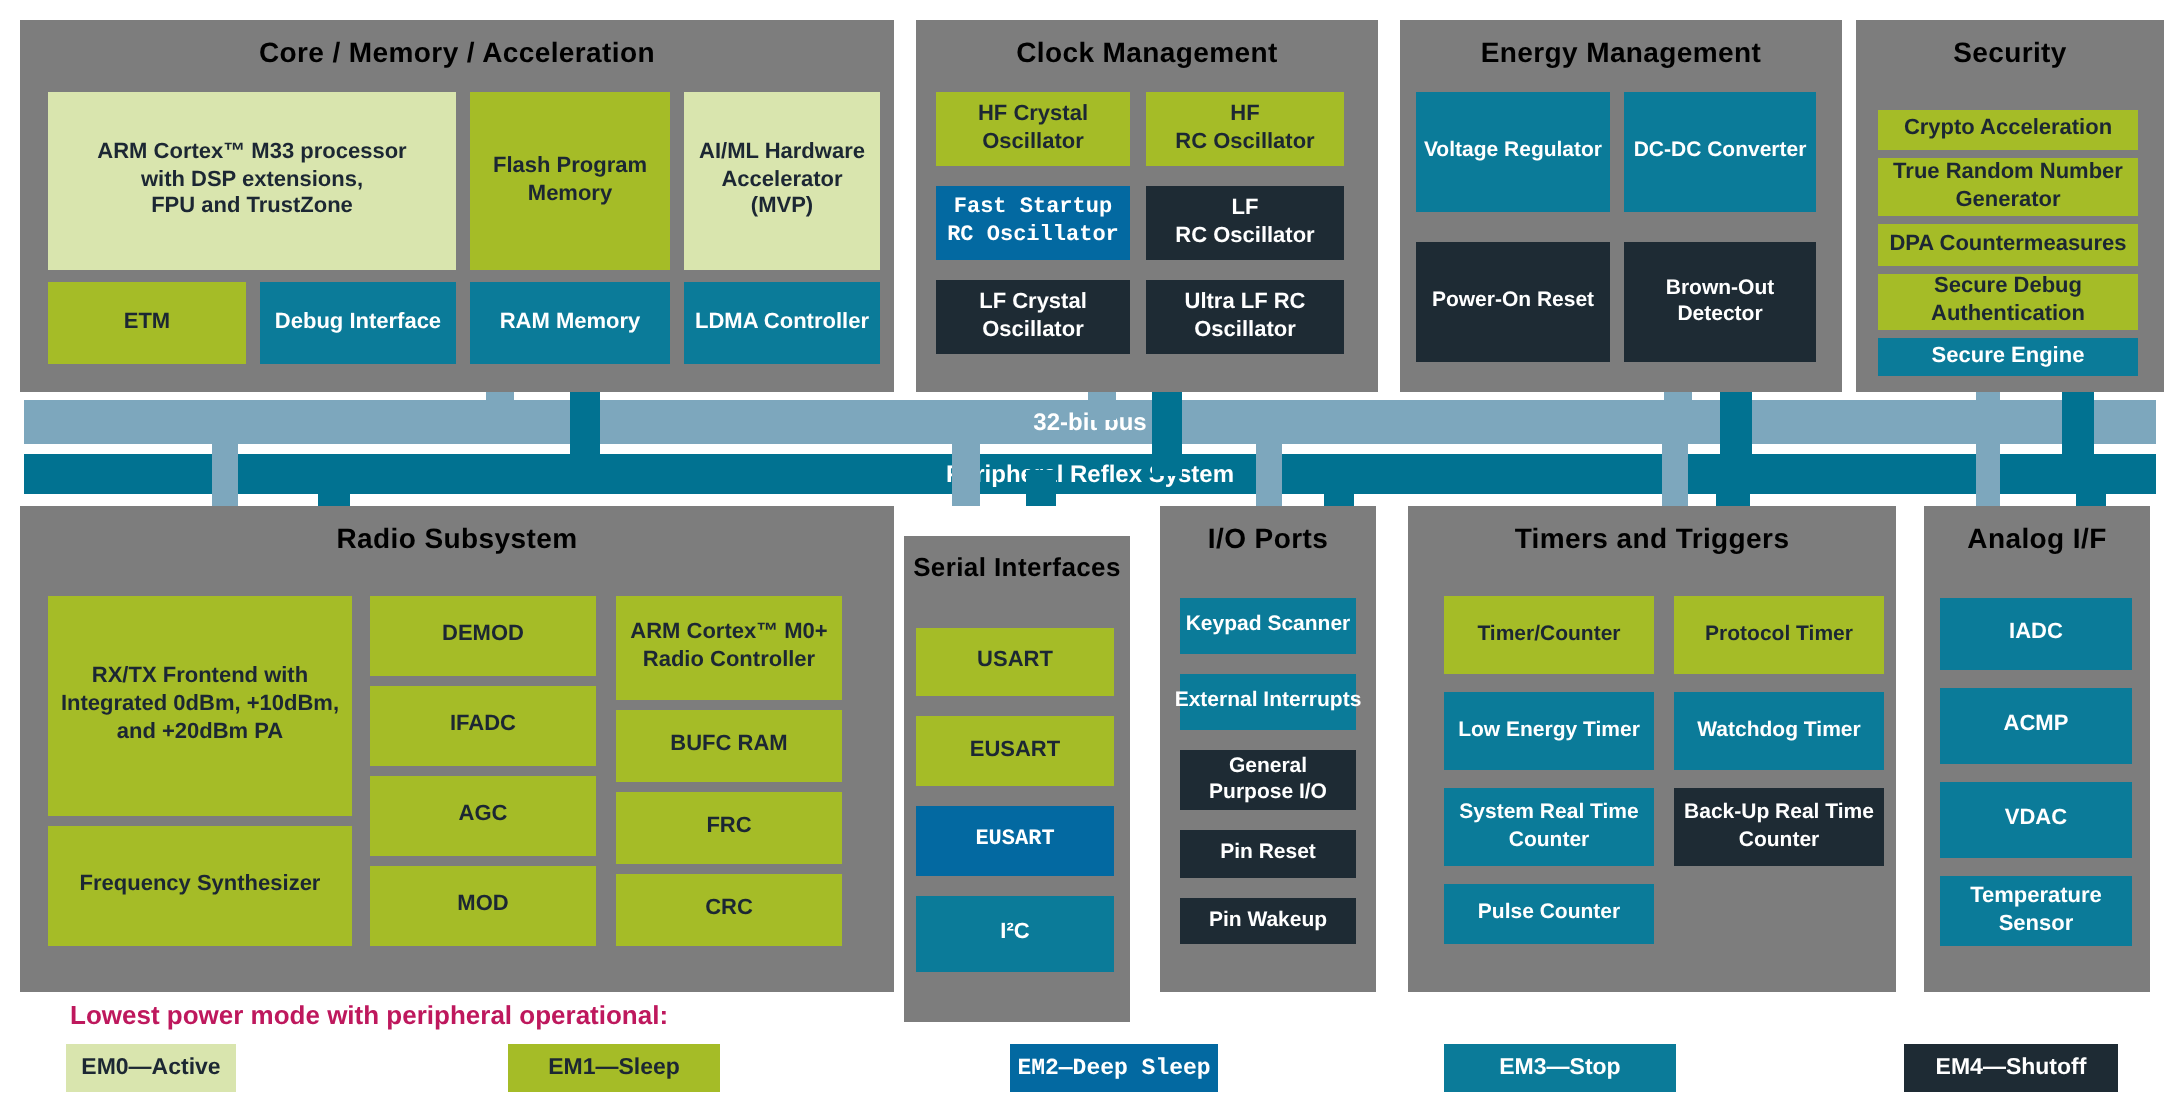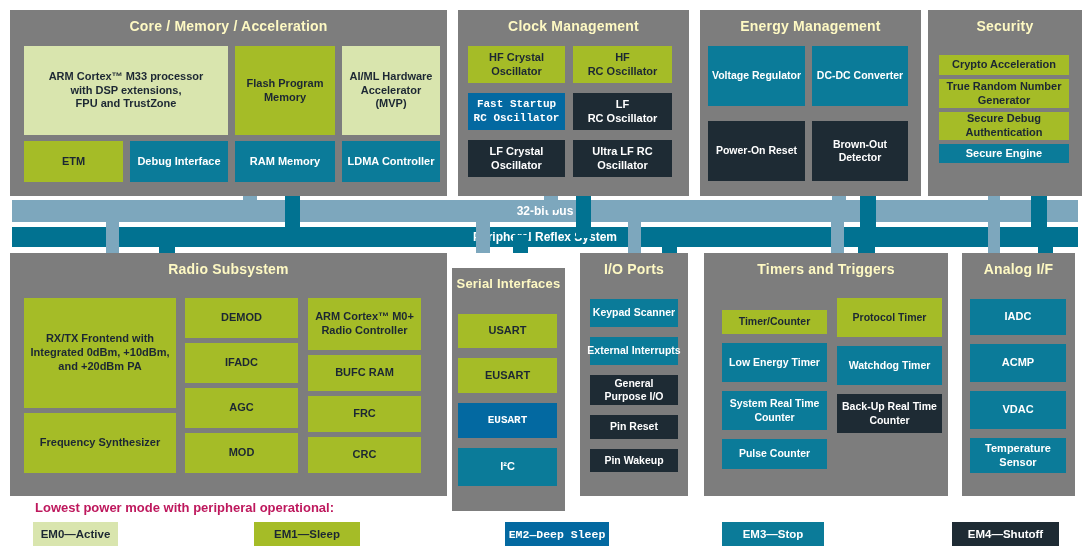--- a/index.html
+++ b/index.html
@@ -1,19 +1,19 @@
 <!DOCTYPE html>
 <html><head>
 <meta charset="utf-8">
 <style>
   html,body{margin:0;padding:0;background:#ffffff;}
   .canvas{position:relative;width:1088px;height:555px;background:#ffffff;overflow:hidden;
           font-family:"Liberation Sans",sans-serif;}
   .panel{position:absolute;background:#7d7d7d;}
-  .panel-title{position:absolute;left:0;right:0;top:8px;text-align:center;color:#fef9c3;
+  .panel-title{position:absolute;left:0;right:0;top:8px;text-align:center;color:#000000;
                font-weight:700;font-size:14px;letter-spacing:.2px;white-space:pre;}
   .cell{display:flex;align-items:center;justify-content:center;text-align:center;
         font-weight:700;font-size:11px;line-height:1.25;white-space:pre;flex:none;}
   .em0{background:#d9e5ae;color:#1c2733;}
   .em1{background:#a5bc27;color:#1c2733;}
   .em2{background:#0369a1;color:#ffffff;font-family:Liberation Mono, monospace;}
   .em3{background:#0b7b99;color:#ffffff;}
   .em4{background:#1e2b34;color:#ffffff;}
   .sm .cell{font-size:10.5px;}
   .grid{position:absolute;display:grid;}
@@ -107,20 +107,21 @@
 Detector</div>
     </div>
   </div>
 
   <div class="panel" style="left:928px;top:10px;width:154px;height:186px;">
     <div class="panel-title">Security</div>
     <div class="fcol" style="left:11px;top:45px;width:130px;gap:4px;">
       <div class="cell em1" style="height:20px;">Crypto Acceleration</div>
       <div class="cell em1" style="height:29px;">True Random Number
 Generator</div>
+      <div class="cell em1" style="height:21px;">DPA Countermeasures</div>
       <div class="cell em1" style="height:28px;">Secure Debug
 Authentication</div>
       <div class="cell em3" style="height:19px;">Secure Engine</div>
     </div>
   </div>
 
   <div class="panel" style="left:10px;top:253px;width:437px;height:243px;">
     <div class="panel-title">Radio Subsystem</div>
     <div class="fcol" style="left:14px;top:45px;width:152px;gap:5px;">
       <div class="cell em1" style="height:110px;">RX/TX Frontend with
@@ -161,21 +162,21 @@
       <div class="cell em4" style="height:30px;">General
 Purpose I/O</div>
       <div class="cell em4" style="height:24px;">Pin Reset</div>
       <div class="cell em4" style="height:23px;">Pin Wakeup</div>
     </div>
   </div>
 
   <div class="panel sm" style="left:704px;top:253px;width:244px;height:243px;">
     <div class="panel-title">Timers and Triggers</div>
     <div class="fcol" style="left:18px;top:45px;width:105px;gap:9px;">
-      <div class="cell em1" style="height:24px;margin-top:12px;">Timer/Counter</div>
+      <div class="cell em1" style="height:39px;">Timer/Counter</div>
       <div class="cell em3" style="height:39px;">Low Energy Timer</div>
       <div class="cell em3" style="height:39px;">System Real Time
 Counter</div>
       <div class="cell em3" style="height:30px;">Pulse Counter</div>
     </div>
     <div class="fcol" style="left:133px;top:45px;width:105px;gap:9px;">
       <div class="cell em1" style="height:39px;">Protocol Timer</div>
       <div class="cell em3" style="height:39px;">Watchdog Timer</div>
       <div class="cell em4" style="height:39px;">Back-Up Real Time
 Counter</div>
@@ -190,16 +191,16 @@
       <div class="cell em3" style="height:38px;">VDAC</div>
       <div class="cell em3" style="height:35px;">Temperature
 Sensor</div>
     </div>
   </div>
 
   <div class="legend-caption">Lowest power mode with peripheral operational:</div>
   <div class="swatch em0" style="left:33px;width:85px;">EM0—Active</div>
   <div class="swatch em1" style="left:254px;width:106px;">EM1—Sleep</div>
   <div class="swatch em2" style="left:473px;width:104px;margin-left:32px;">EM2—Deep Sleep</div>
-  <div class="swatch em3" style="left:722px;width:102px;">EM3—Stop</div>
+  <div class="swatch em3" style="left:722px;width:116px;">EM3—Stop</div>
   <div class="swatch em4" style="left:952px;width:107px;">EM4—Shutoff</div>
 
 </div>
 
 </body></html>

